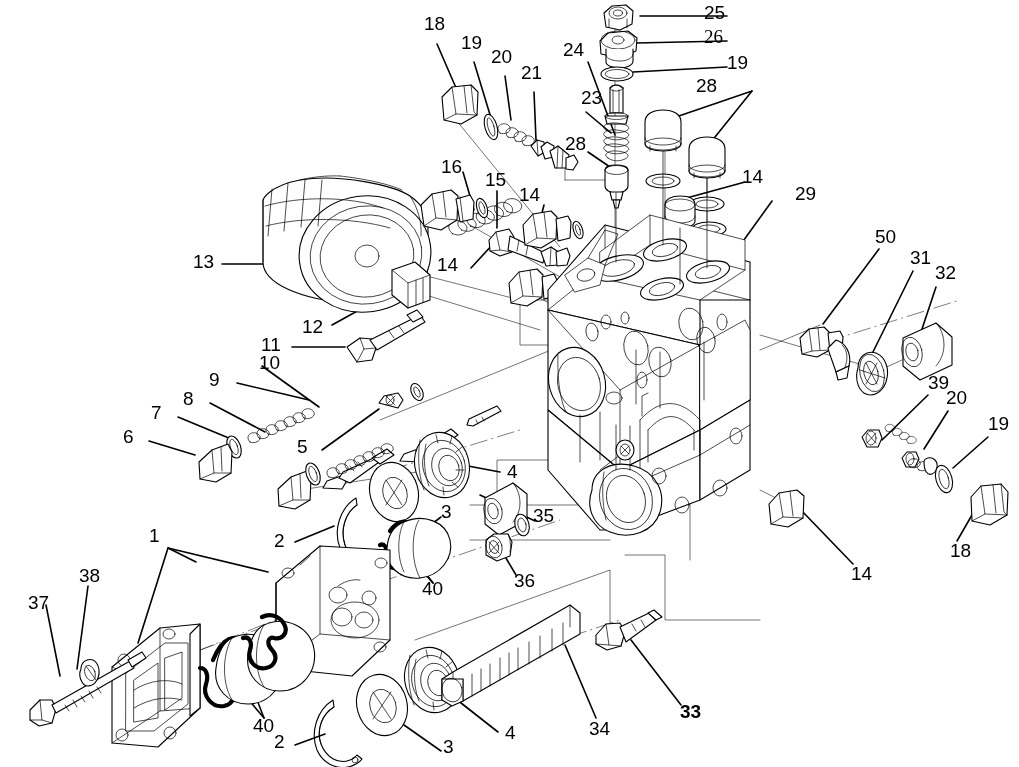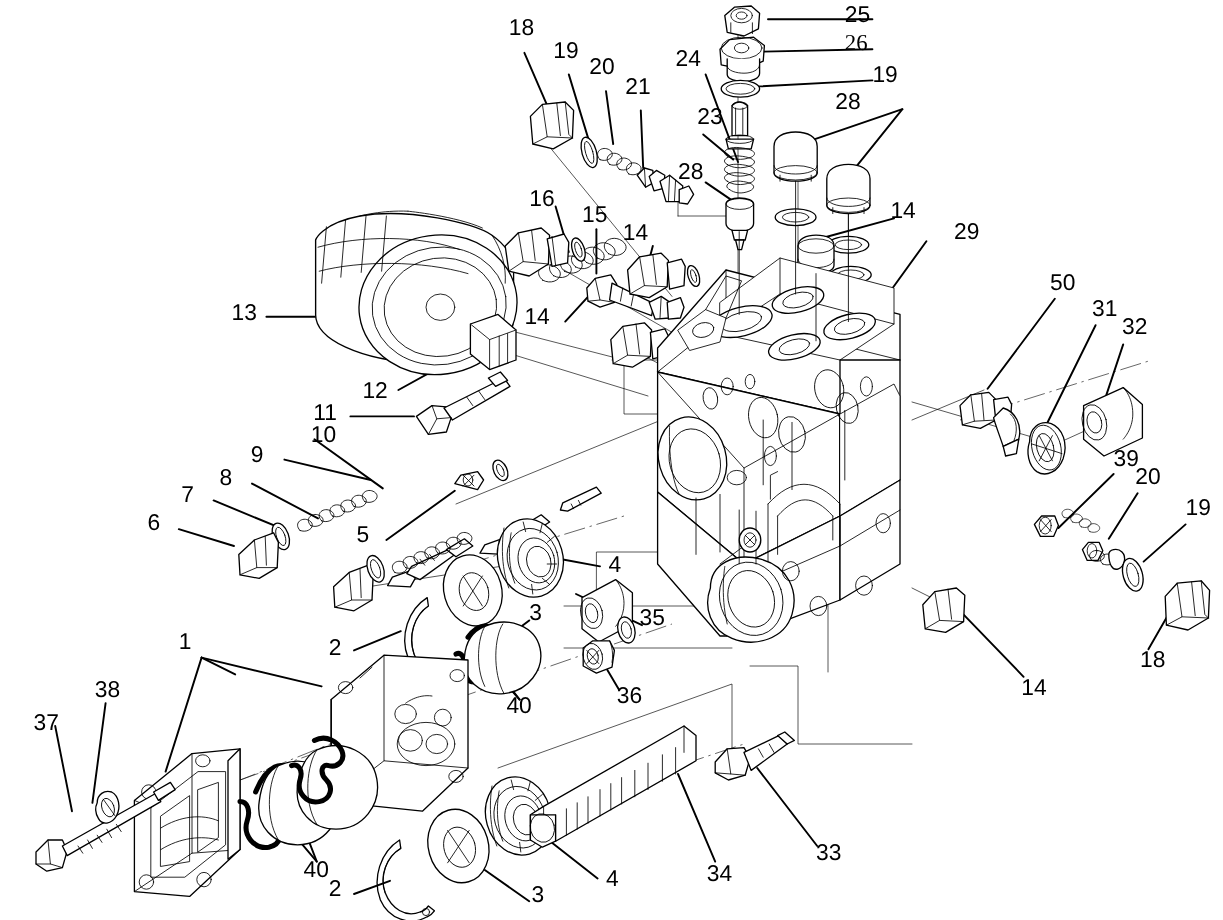--- a/index.html
+++ b/index.html
@@ -754,21 +754,21 @@
 <div class="callout" style="left:565px;top:134px;">28</div>
 <div class="callout" style="left:561px;top:88px;margin-left:20px;">23</div>
 <div class="callout" style="left:563px;top:40px;">24</div>
 <div class="callout" style="left:704px;top:3px;">25</div>
 <div class="callout" style="left:704px;top:27px;font-family:Liberation Serif, serif;">26</div>
 <div class="callout" style="left:696px;top:76px;">28</div>
 <div class="callout" style="left:795px;top:184px;">29</div>
 <div class="callout" style="left:875px;top:227px;">50</div>
 <div class="callout" style="left:910px;top:248px;">31</div>
 <div class="callout" style="left:935px;top:263px;">32</div>
-<div class="callout" style="left:680px;top:702px;">33</div>
+<div class="callout" style="left:680px;top:702px;font-weight:bold;">33</div>
 <div class="callout" style="left:589px;top:719px;text-align:center;">34</div>
 <div class="callout" style="left:533px;top:506px;">35</div>
 <div class="callout" style="left:514px;top:571px;">36</div>
 <div class="callout" style="left:28px;top:593px;">37</div>
 <div class="callout" style="left:79px;top:566px;">38</div>
 <div class="callout" style="left:928px;top:373px;">39</div>
 <div class="callout" style="left:422px;top:579px;">40</div>
 <div class="callout" style="left:253px;top:716px;">40</div>
 
 </div>

